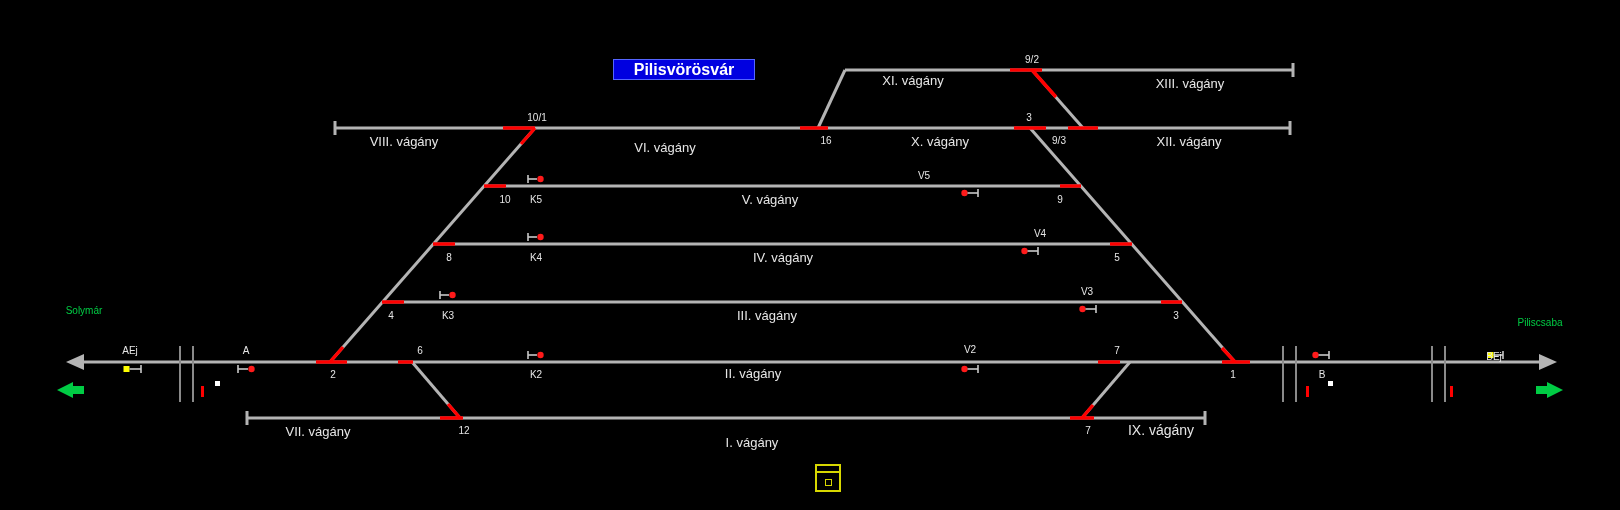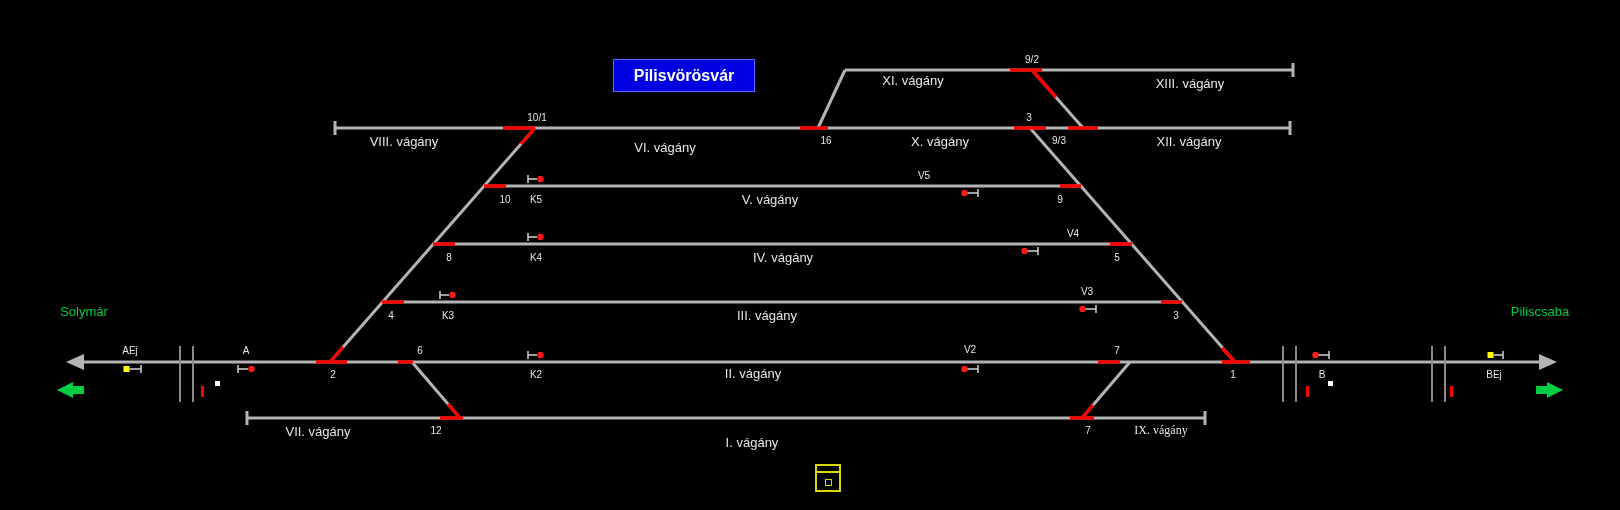--- a/index.html
+++ b/index.html
@@ -2,23 +2,23 @@
 <html style="--background: #000000; --track: #b4b4b4; --occupied: #ff0000; --lamp_red: #ff1a1a; --lamp_yellow: #ffff00; --lamp_white: #ffffff; --green: #00cc44; --title_bg: #0000e0; --title_border: #5566ff; --label: #e6e6e6; --joint: #8a8a8a; --mast: #c8c8c8; --icon_yellow: #d8d800;"><head>
 <meta charset="utf-8">
 <style>
   html,body{margin:0;padding:0;background:#000;}
   .stage{position:relative;width:1620px;height:510px;background:var(--background,#000);
          overflow:hidden;font-family:"Liberation Sans",sans-serif;}
   svg.layer{position:absolute;left:0;top:0;}
   .lbl{position:absolute;transform:translate(-50%,-50%);color:var(--label,#e6e6e6);
        font-size:13px;white-space:nowrap;line-height:1;}
   .sw{font-size:10px;}
-  .tiny{font-size:12px;font-family:Liberation Serif, serif;}
-  .station{color:var(--green,#0c4);font-size:13px;}
-  .title-box{position:absolute;left:613px;top:59px;width:142px;height:33px;
+  .tiny{font-size:14px;}
+  .station{color:var(--green,#0c4);font-size:10px;}
+  .title-box{position:absolute;left:613px;top:59px;width:142px;height:21px;
              background:var(--title_bg,#0000e0);border:1px solid var(--title_border,#56f);
              color:#fff;font-size:16px;font-weight:bold;display:flex;align-items:center;
              justify-content:center;box-sizing:border-box;}
   .track{stroke:var(--track,#b4b4b4);stroke-width:3;fill:none;}
   .red{stroke:var(--occupied,#f00);stroke-width:3.4;fill:none;}
   .jointline{stroke:var(--joint,#8a8a8a);stroke-width:2;}
   .mast{stroke:var(--mast,#c8c8c8);stroke-width:1.6;}
   .redlamp{fill:var(--lamp_red,#f11);}
   .yellowlamp{fill:var(--lamp_yellow,#ff0);}
   .whitelamp{fill:var(--lamp_white,#fff);}
@@ -173,21 +173,21 @@
 
     <g>
       <path class="greenfill" d="M57,390 L73,382 L73,386 L84,386 L84,394 L73,394 L73,398 Z"></path>
       <path class="greenfill" d="M1563,390 L1547,382 L1547,386 L1536,386 L1536,394 L1547,394 L1547,398 Z"></path>
     </g>
   </svg>
 
   <div class="title-box">Pilisvörösvár</div>
 
   <div class="lbl station" style="left:84px;top:311px">Solymár</div>
-  <div class="lbl station" style="left:1540px;top:311px">Piliscsaba</div>
+  <div class="lbl station" style="left:1540px;top:323px">Piliscsaba</div>
 
   <div class="lbl" style="left:404px;top:141px">VIII. vágány</div>
   <div class="lbl" style="left:665px;top:147px">VI. vágány</div>
   <div class="lbl" style="left:940px;top:141px">X. vágány</div>
   <div class="lbl" style="left:1189px;top:141px">XII. vágány</div>
   <div class="lbl" style="left:913px;top:80px">XI. vágány</div>
   <div class="lbl" style="left:1190px;top:83px">XIII. vágány</div>
   <div class="lbl" style="left:770px;top:199px">V. vágány</div>
   <div class="lbl" style="left:783px;top:257px">IV. vágány</div>
   <div class="lbl" style="left:767px;top:315px">III. vágány</div>
@@ -204,34 +204,34 @@
   <div class="lbl sw" style="left:505px;top:200px">10</div>
   <div class="lbl sw" style="left:1060px;top:200px">9</div>
   <div class="lbl sw" style="left:449px;top:258px">8</div>
   <div class="lbl sw" style="left:1117px;top:258px">5</div>
   <div class="lbl sw" style="left:391px;top:316px">4</div>
   <div class="lbl sw" style="left:1176px;top:316px">3</div>
   <div class="lbl sw" style="left:420px;top:351px">6</div>
   <div class="lbl sw" style="left:1117px;top:351px">7</div>
   <div class="lbl sw" style="left:333px;top:375px">2</div>
   <div class="lbl sw" style="left:1233px;top:375px">1</div>
-  <div class="lbl sw" style="left:436px;top:431px">12</div>
+  <div class="lbl sw" style="left:464px;top:431px">12</div>
   <div class="lbl sw" style="left:1088px;top:431px">7</div>
 
   <div class="lbl sw" style="left:536px;top:200px">K5</div>
   <div class="lbl sw" style="left:536px;top:258px">K4</div>
   <div class="lbl sw" style="left:448px;top:316px">K3</div>
   <div class="lbl sw" style="left:536px;top:375px">K2</div>
   <div class="lbl sw" style="left:924px;top:176px">V5</div>
-  <div class="lbl sw" style="left:1073px;top:234px">V4</div>
+  <div class="lbl sw" style="left:1040px;top:234px">V4</div>
   <div class="lbl sw" style="left:1087px;top:292px">V3</div>
   <div class="lbl sw" style="left:970px;top:350px">V2</div>
   <div class="lbl sw" style="left:246px;top:351px">A</div>
   <div class="lbl sw" style="left:130px;top:351px">AEj</div>
   <div class="lbl sw" style="left:1322px;top:375px">B</div>
-  <div class="lbl sw" style="left:1494px;top:375px">BEj</div>
+  <div class="lbl sw" style="left:1494px;top:357px">BEj</div>
 
   <div class="console-icon">
     <div class="bar"></div>
     <div class="dot"></div>
   </div>
 
 </div>
 
 </body></html>

